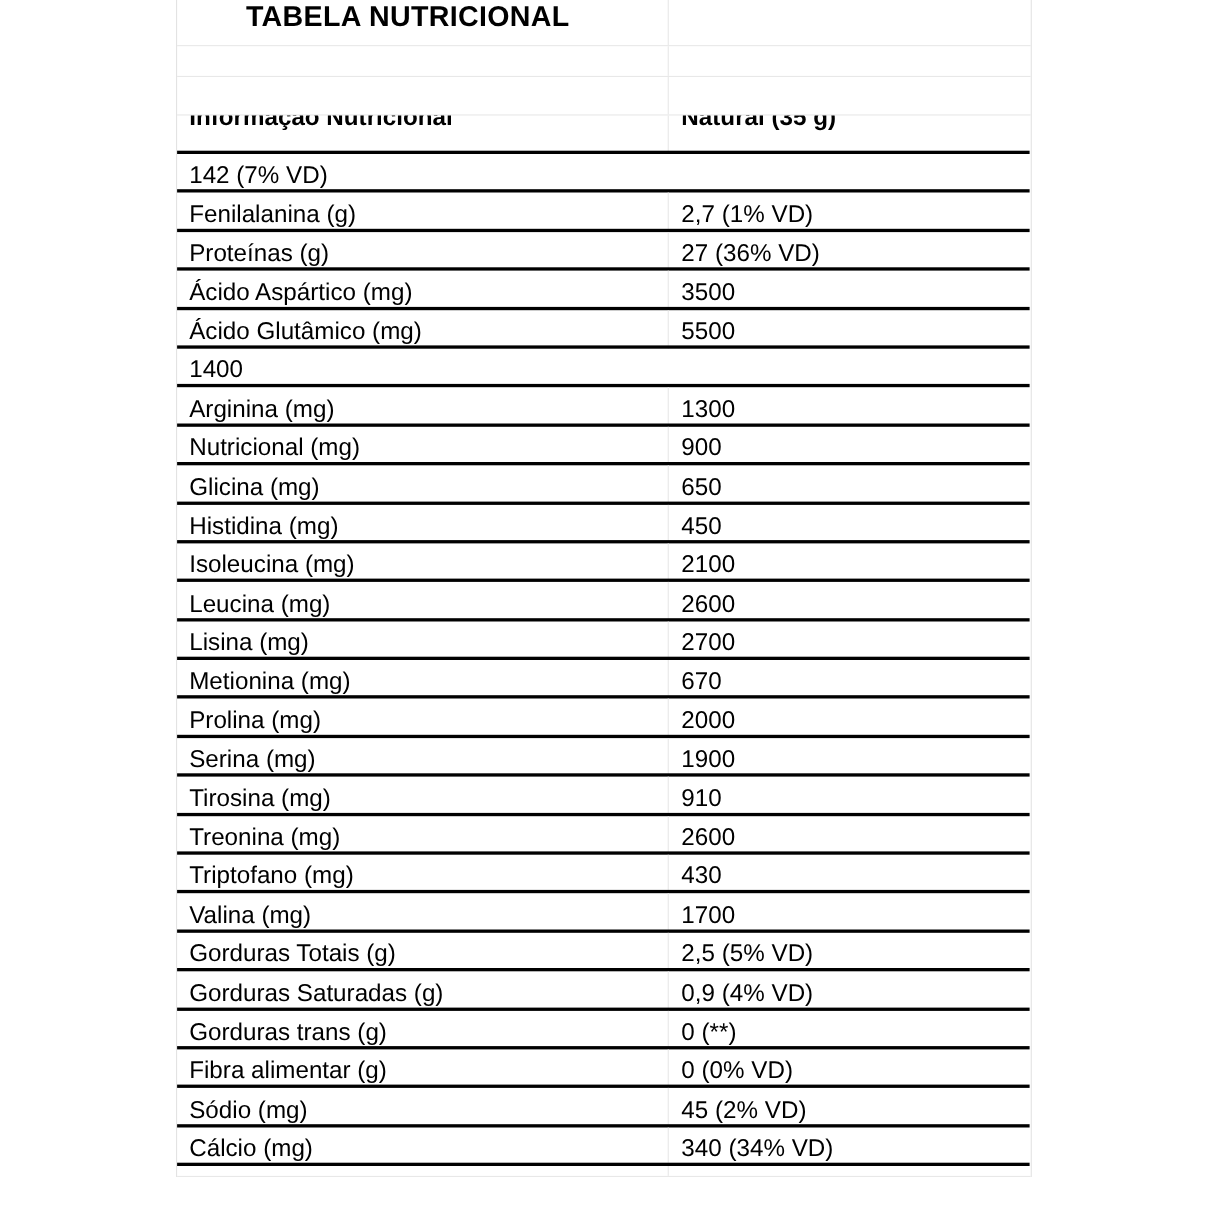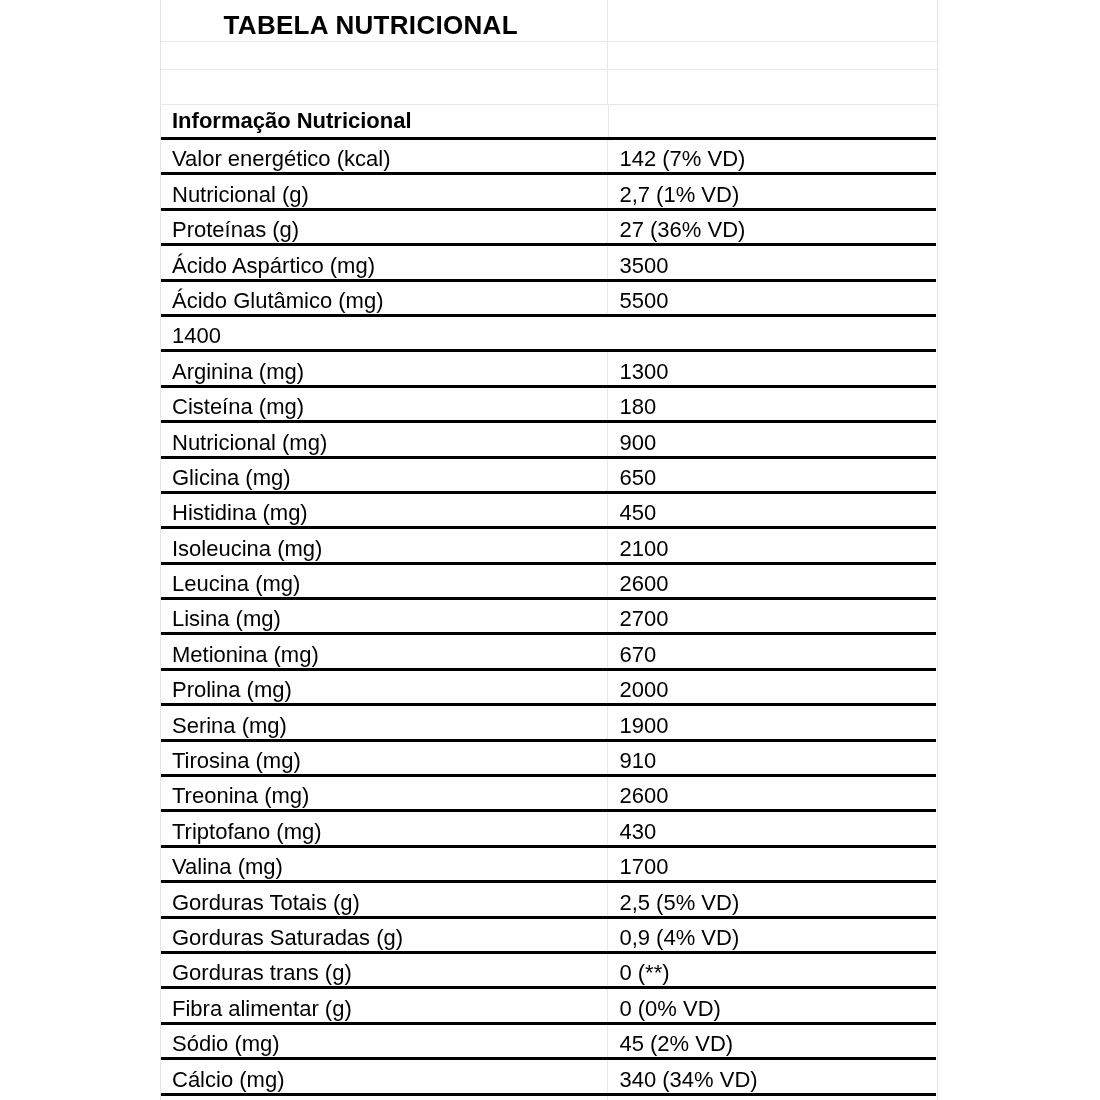--- a/index.html
+++ b/index.html
@@ -30,21 +30,21 @@
     display: flex;
     box-sizing: border-box;
     border-bottom: 1px solid #e8e8e8;
   }
   .grid-row .col-a {
     width: 448px;
     box-sizing: border-box;
     border-right: 1px solid #e8e8e8;
     padding-left: 11px;
     display: flex;
-    align-items: flex-end;
+    align-items: flex-start;
     overflow: hidden;
     white-space: nowrap;
   }
   .grid-row .col-b {
     width: 329px;
     box-sizing: border-box;
     padding-left: 11px;
     display: flex;
     align-items: center;
     overflow: hidden;
@@ -68,21 +68,21 @@
   .row-blank-1 { height: 28px; }
   .row-blank-2 { height: 35px; }
 
   
   .row-head { height: 35px; border-bottom: none; }
   .row-head .col-a,
   .row-head .col-b {
     font-size: 22px;
     font-weight: bold;
     align-items: flex-end;
-    padding-bottom: 6px;
+    padding-bottom: 20px;
   }
 
   
   .row-data {
     height: 35.4px;
     border-bottom: none;
     position: relative;
   }
   .row-data .col-a,
   .row-data .col-b {
@@ -123,29 +123,29 @@
     <div class="col-a"></div>
     <div class="col-b"></div>
   </div>
   <div class="grid-row row-blank-2">
     <div class="col-a"></div>
     <div class="col-b"></div>
   </div>
 
   <div class="grid-row row-head">
     <div class="col-a">Informação Nutricional</div>
+    <div class="col-b">Natural (35 g)</div>
   </div>
 
   <div id="rows-host">
       <div class="grid-row row-data">
-        <div class="col-a">Valor energético (kcal)</div>
         <div class="col-b">142 (7% VD)</div>
       </div>
       <div class="grid-row row-data">
-        <div class="col-a">Nutricional (g)</div>
+        <div class="col-a">Fenilalanina (g)</div>
         <div class="col-b">2,7 (1% VD)</div>
       </div>
       <div class="grid-row row-data">
         <div class="col-a">Proteínas (g)</div>
         <div class="col-b">27 (36% VD)</div>
       </div>
       <div class="grid-row row-data">
         <div class="col-a">Ácido Aspártico (mg)</div>
         <div class="col-b">3500</div>
       </div>
@@ -154,24 +154,20 @@
         <div class="col-b">5500</div>
       </div>
       <div class="grid-row row-data">
         <div class="col-b">1400</div>
       </div>
       <div class="grid-row row-data">
         <div class="col-a">Arginina (mg)</div>
         <div class="col-b">1300</div>
       </div>
       <div class="grid-row row-data">
-        <div class="col-a">Cisteína (mg)</div>
-        <div class="col-b">180</div>
-      </div>
-      <div class="grid-row row-data">
         <div class="col-a">Nutricional (mg)</div>
         <div class="col-b">900</div>
       </div>
       <div class="grid-row row-data">
         <div class="col-a">Glicina (mg)</div>
         <div class="col-b">650</div>
       </div>
       <div class="grid-row row-data">
         <div class="col-a">Histidina (mg)</div>
         <div class="col-b">450</div>

